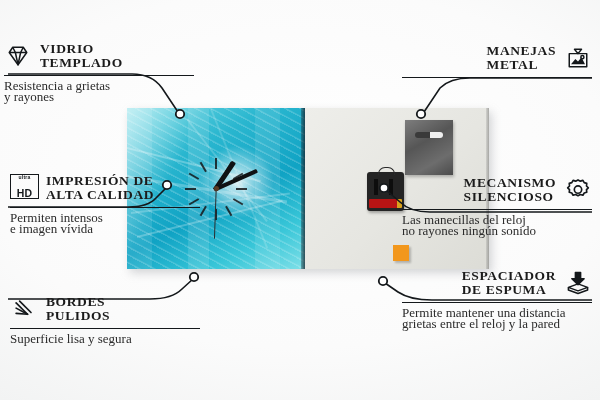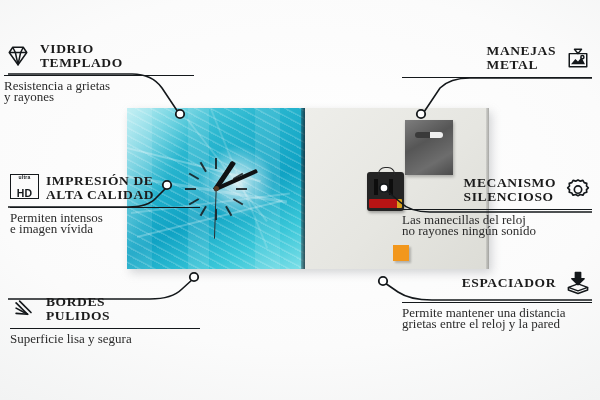--- a/index.html
+++ b/index.html
@@ -444,20 +444,21 @@
         <svg viewBox="0 0 32 32">
             <g fill="none" stroke="#14181b" stroke-width="1.7" stroke-linejoin="round">
           <path d="M13 4 h6 v7 h4 l-7 7 -7 -7 h4 Z" fill="#14181b"></path>
           <path d="M16 17 L27 21 L16 25 L5 21 Z"></path>
           <path d="M5 21 v3 l11 4 11 -4 v-3"></path>
         </g>
           </svg>
       </span>
       <span class="f-title">
         <span>ESPACIADOR</span><br>
+        <span>DE ESPUMA</span>
       </span>
     </div>
     <div class="f-rule"></div>
     <div class="f-desc">
       <span>Permite mantener una distancia</span><br>
       <span>grietas entre el reloj y la pared</span>
     </div>
   </div>
 
 </div>

